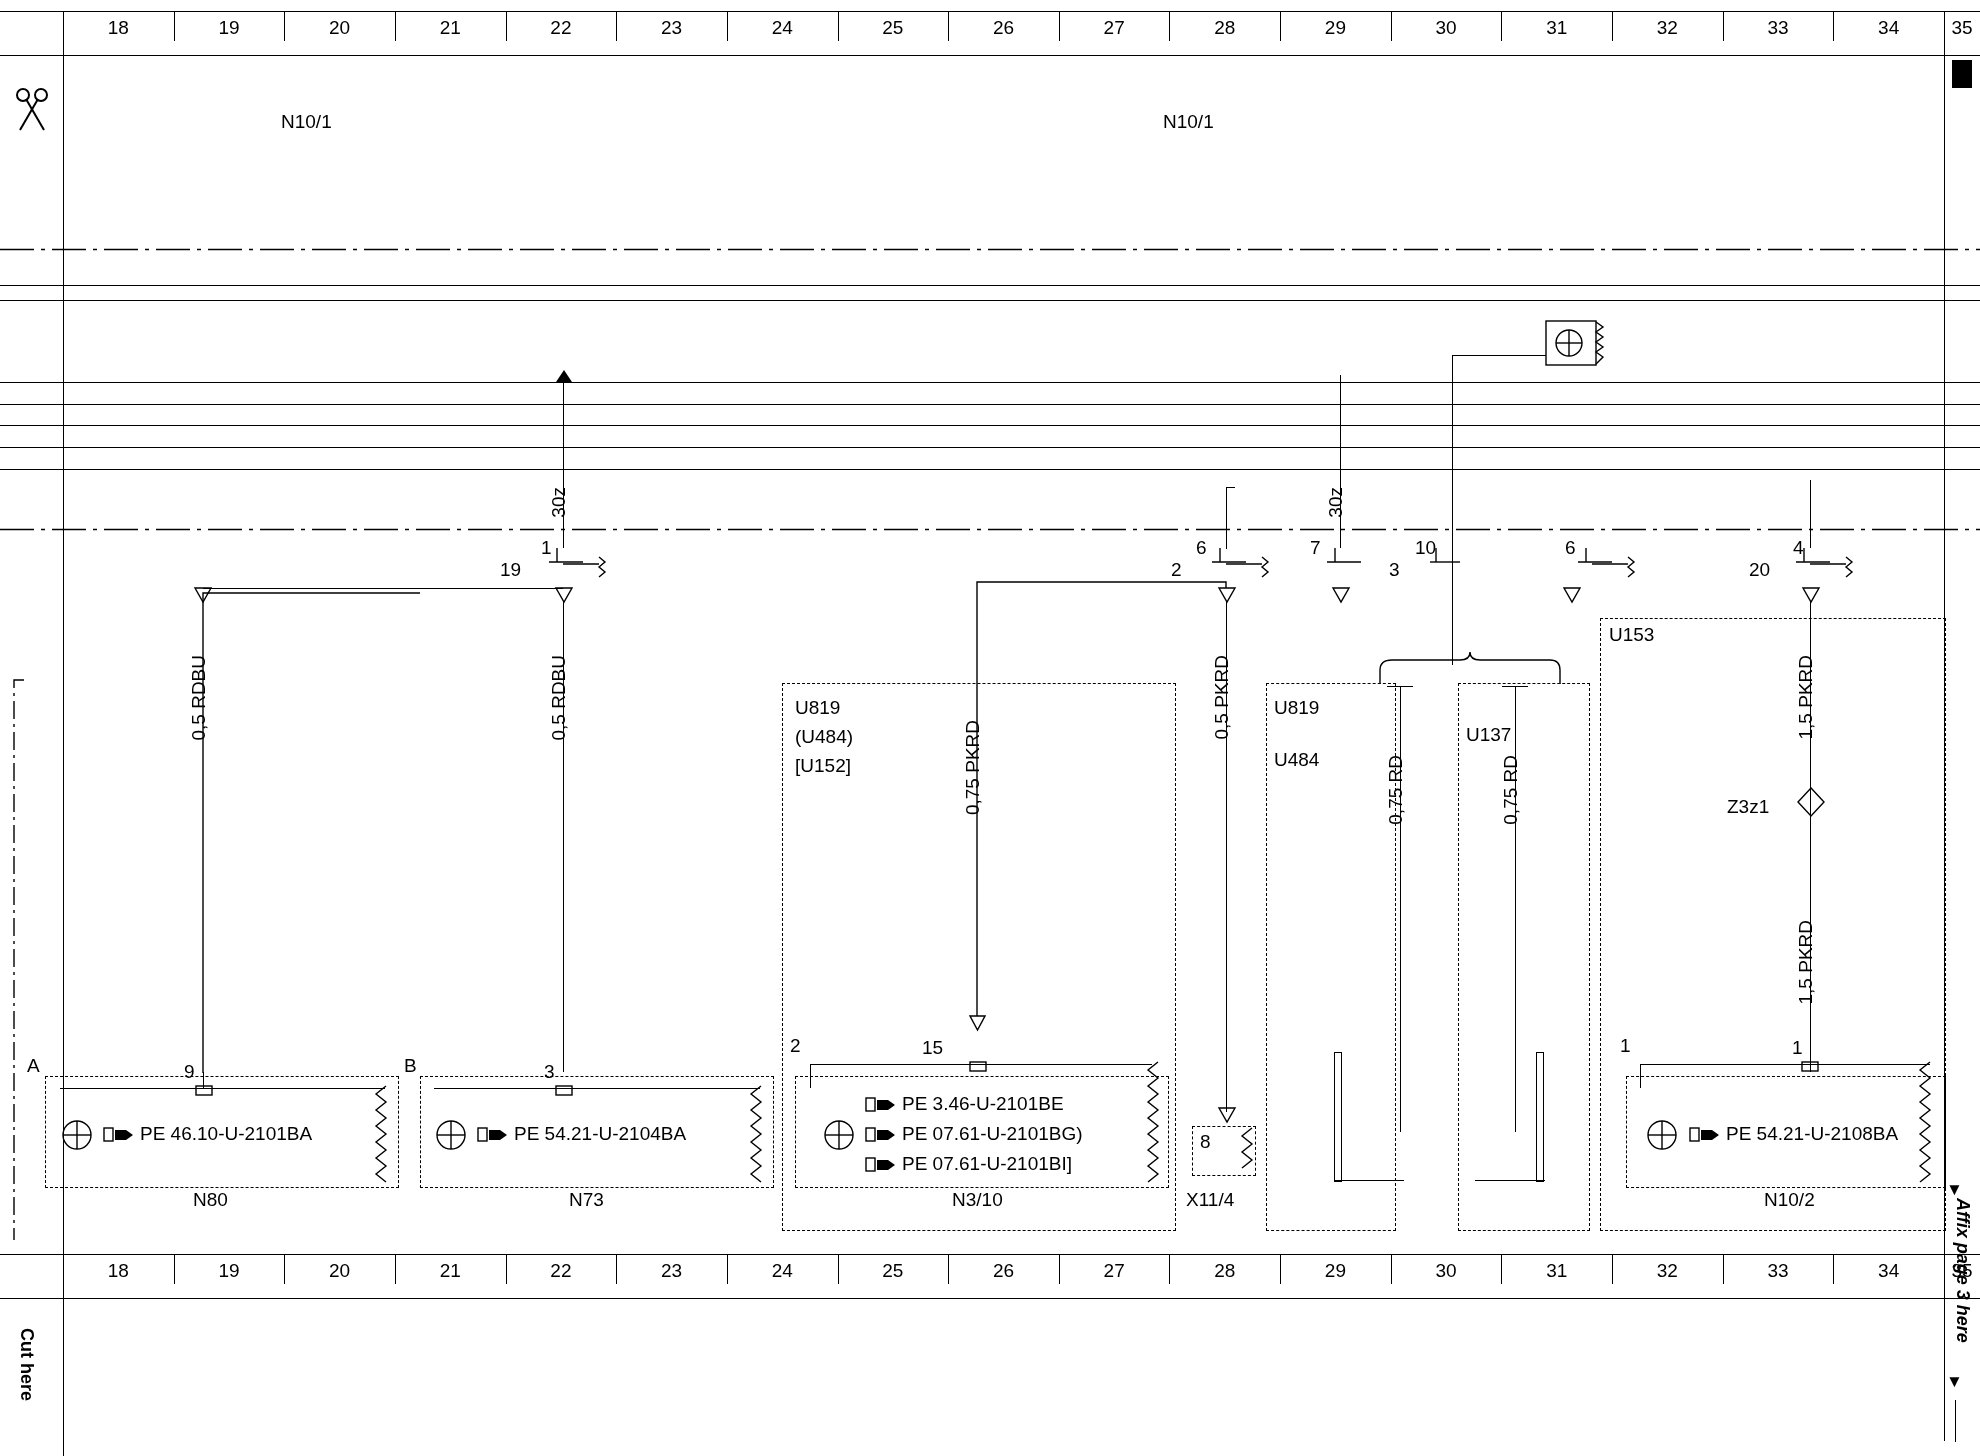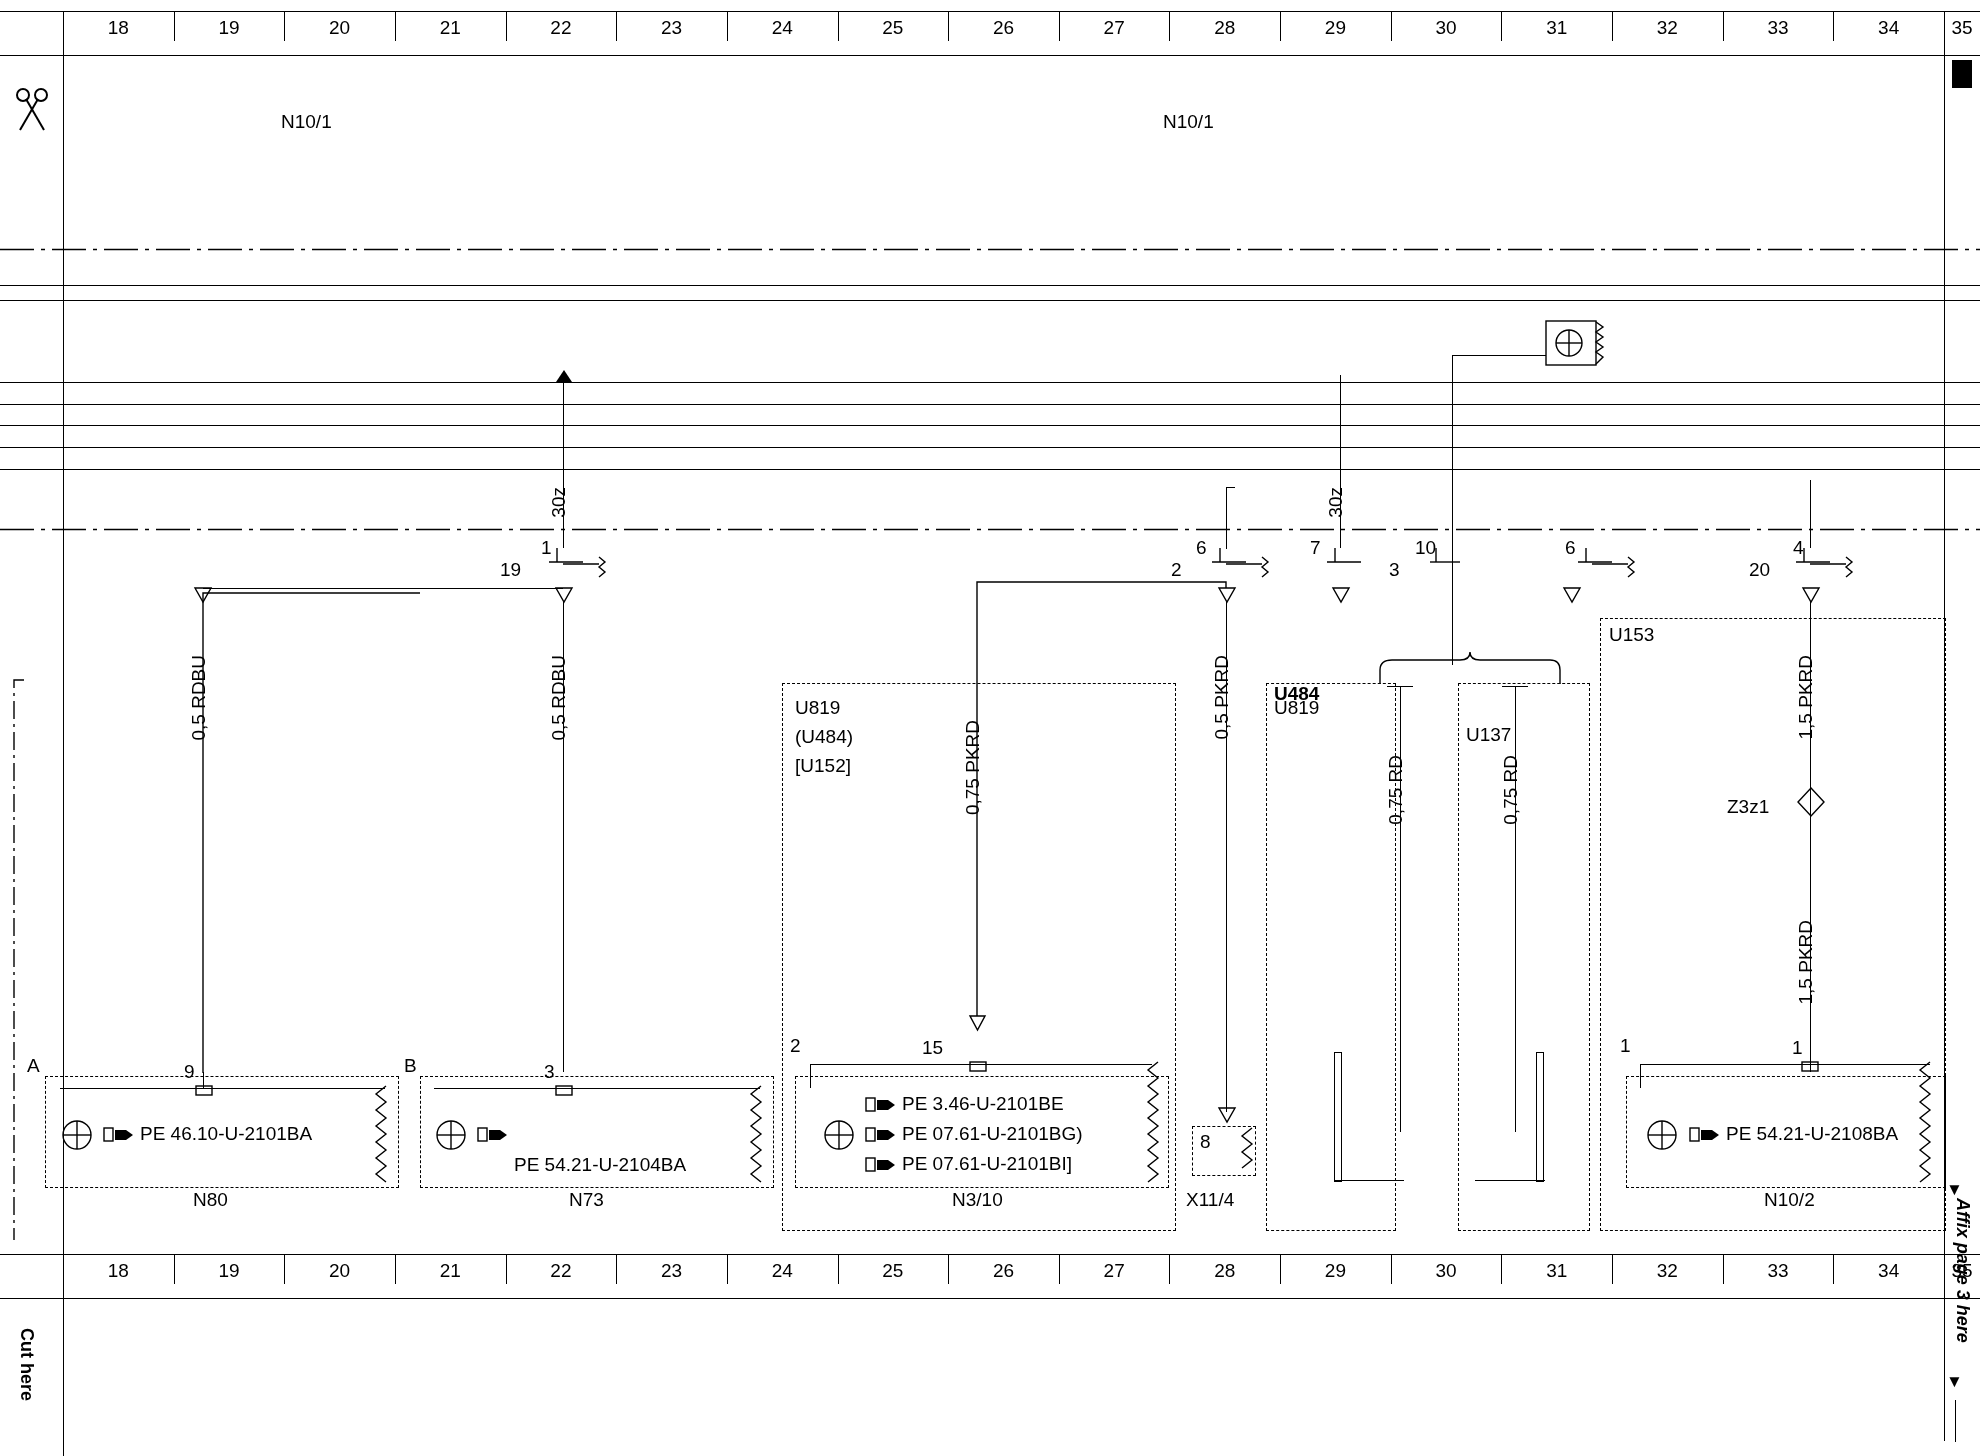--- a/index.html
+++ b/index.html
@@ -379,21 +379,21 @@
         <line x1="3" y1="17" x2="31" y2="17" stroke="#000" stroke-width="1.4"></line>
         <line x1="17" y1="3" x2="17" y2="31" stroke="#000" stroke-width="1.4"></line>
       </svg>
   </div>
   <div class="abs" style="left:478px;top:1124px;">
     <svg width="30" height="22">
         <rect x="0" y="4" width="9" height="13" fill="none" stroke="#000" stroke-width="1.4"></rect>
         <path d="M11 6 L22 6 L29 11 L22 16 L11 16 Z" fill="#000"></path>
       </svg>
   </div>
-  <div class="abs txt" style="left:514px;top:1124px;margin-top:31px;">PE 54.21-U-2104BA</div>
+  <div class="abs txt" style="left:514px;top:1124px;">PE 54.21-U-2104BA</div>
   <div class="abs txt" style="left:569px;top:1190px;">N73</div>
   <div class="abs" style="left:747px;top:1086px;">
     <svg width="16" height="100">
         <path d="M14 0 L4 8 L14 16 L4 24 L14 32 L4 40 L14 48 L4 56 L14 64 L4 72 L14 80 L4 88 L14 96" fill="none" stroke="#000" stroke-width="1.4"></path>
       </svg>
   </div>
 
   <div class="box-dd" style="left:782px;top:683px;width:392px;height:546px;border-style:dashed;border-width:1.4px;"></div>
   <div class="abs txt" style="left:795px;top:698px;">U819</div>
   <div class="abs txt" style="left:795px;top:727px;">(U484)</div>
@@ -448,21 +448,21 @@
   <div class="abs txt" style="left:1200px;top:1132px;">8</div>
   <div class="abs" style="left:1238px;top:1128px;">
     <svg width="16" height="44">
         <path d="M14 0 L4 8 L14 16 L4 24 L14 32 L4 40" fill="none" stroke="#000" stroke-width="1.4"></path>
       </svg>
   </div>
   <div class="abs txt" style="left:1186px;top:1190px;text-align:center;">X11/4</div>
 
   <div class="box-dd" style="left:1266px;top:683px;width:128px;height:546px;border-style:dashed;border-width:1.4px;"></div>
   <div class="abs txt" style="left:1274px;top:698px;">U819</div>
-  <div class="abs txt" style="left:1274px;top:684px;font-weight:bold;">U484</div>
+  <div class="abs txt" style="left:1274px;top:750px;">U484</div>
 
   <div class="box-dd" style="left:1458px;top:683px;width:130px;height:546px;border-style:dashed;border-width:1.4px;"></div>
   <div class="abs txt" style="left:1466px;top:698px;margin-top:27px;">U137</div>
 
   <div class="box-dd" style="left:1600px;top:618px;width:344px;height:611px;border-style:dashed;border-width:1.4px;"></div>
   <div class="abs txt" style="left:1609px;top:625px;">U153</div>
 
   <div class="abs" style="left:1334px;top:1052px;width:6px;height:128px;border:1.4px solid #000;"></div>
   <div class="abs" style="left:1536px;top:1052px;width:6px;height:128px;border:1.4px solid #000;"></div>
   <div class="abs hline" style="left:1334px;top:1180px;width:70px;"></div>

